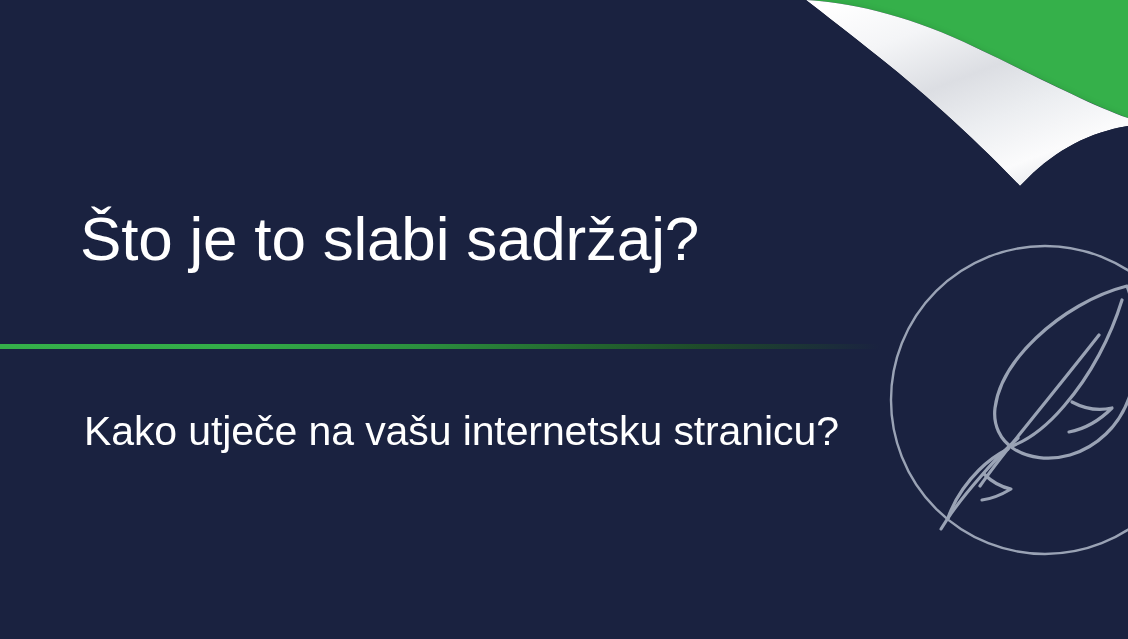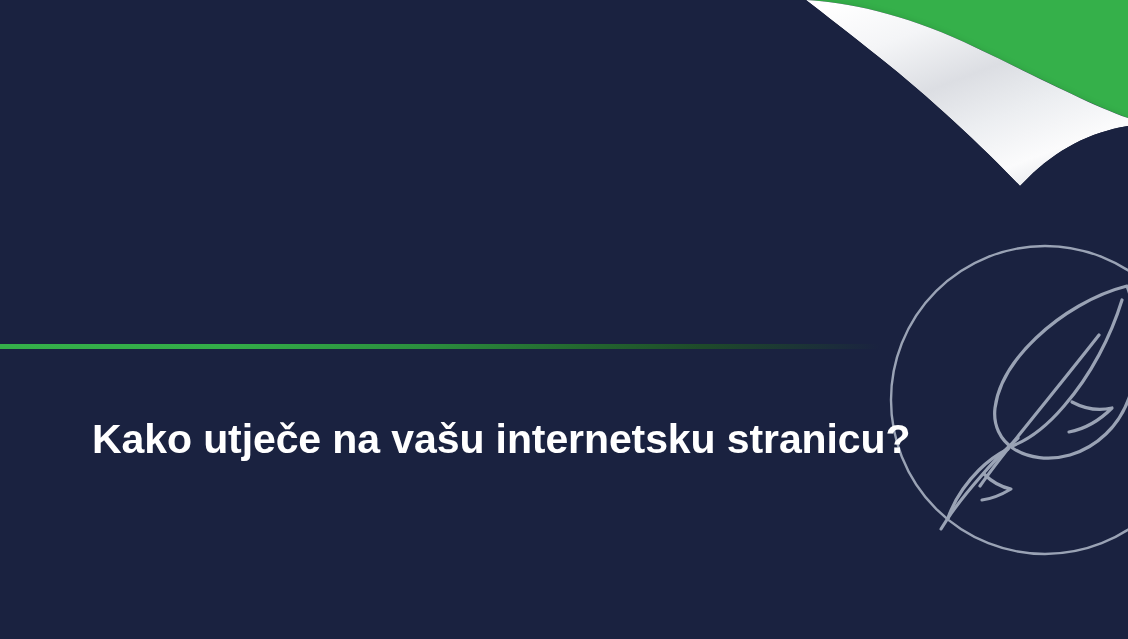--- a/index.html
+++ b/index.html
@@ -78,24 +78,24 @@
                 #1e4a2a 80%,
                 rgba(26,34,64,0) 100%);
   }
 
   
   .subtitle {
     position: absolute;
     left: 80px;
     top: 404px;
     z-index: 6;
-    margin: 12px;
+    margin: 4px;
     color: #ffffff;
     font-size: 41px;
-    font-weight: 700;
+    font-weight: 400;
     letter-spacing: -0.1px;
     line-height: 1.15;
     white-space: nowrap;
   }
 
   
   .emblem {
     position: absolute;
     left: 888px;
     top: 243px;
@@ -181,16 +181,17 @@
                C 100 218, 110 211, 120 206"></path>
       <path d="M 96 231
                C 104 239, 113 244, 123 246
                C 113 252, 103 256, 94 257"></path>
       <path d="M 60 275 L 53 286"></path>
     </g>
   </svg>
 
   <div class="divider"></div>
 
+  <h1 class="headline">Što je to slabi sadržaj?</h1>
 
   <p class="subtitle">Kako utječe na vašu internetsku stranicu?</p>
 
 </div>
 
 </body></html>

